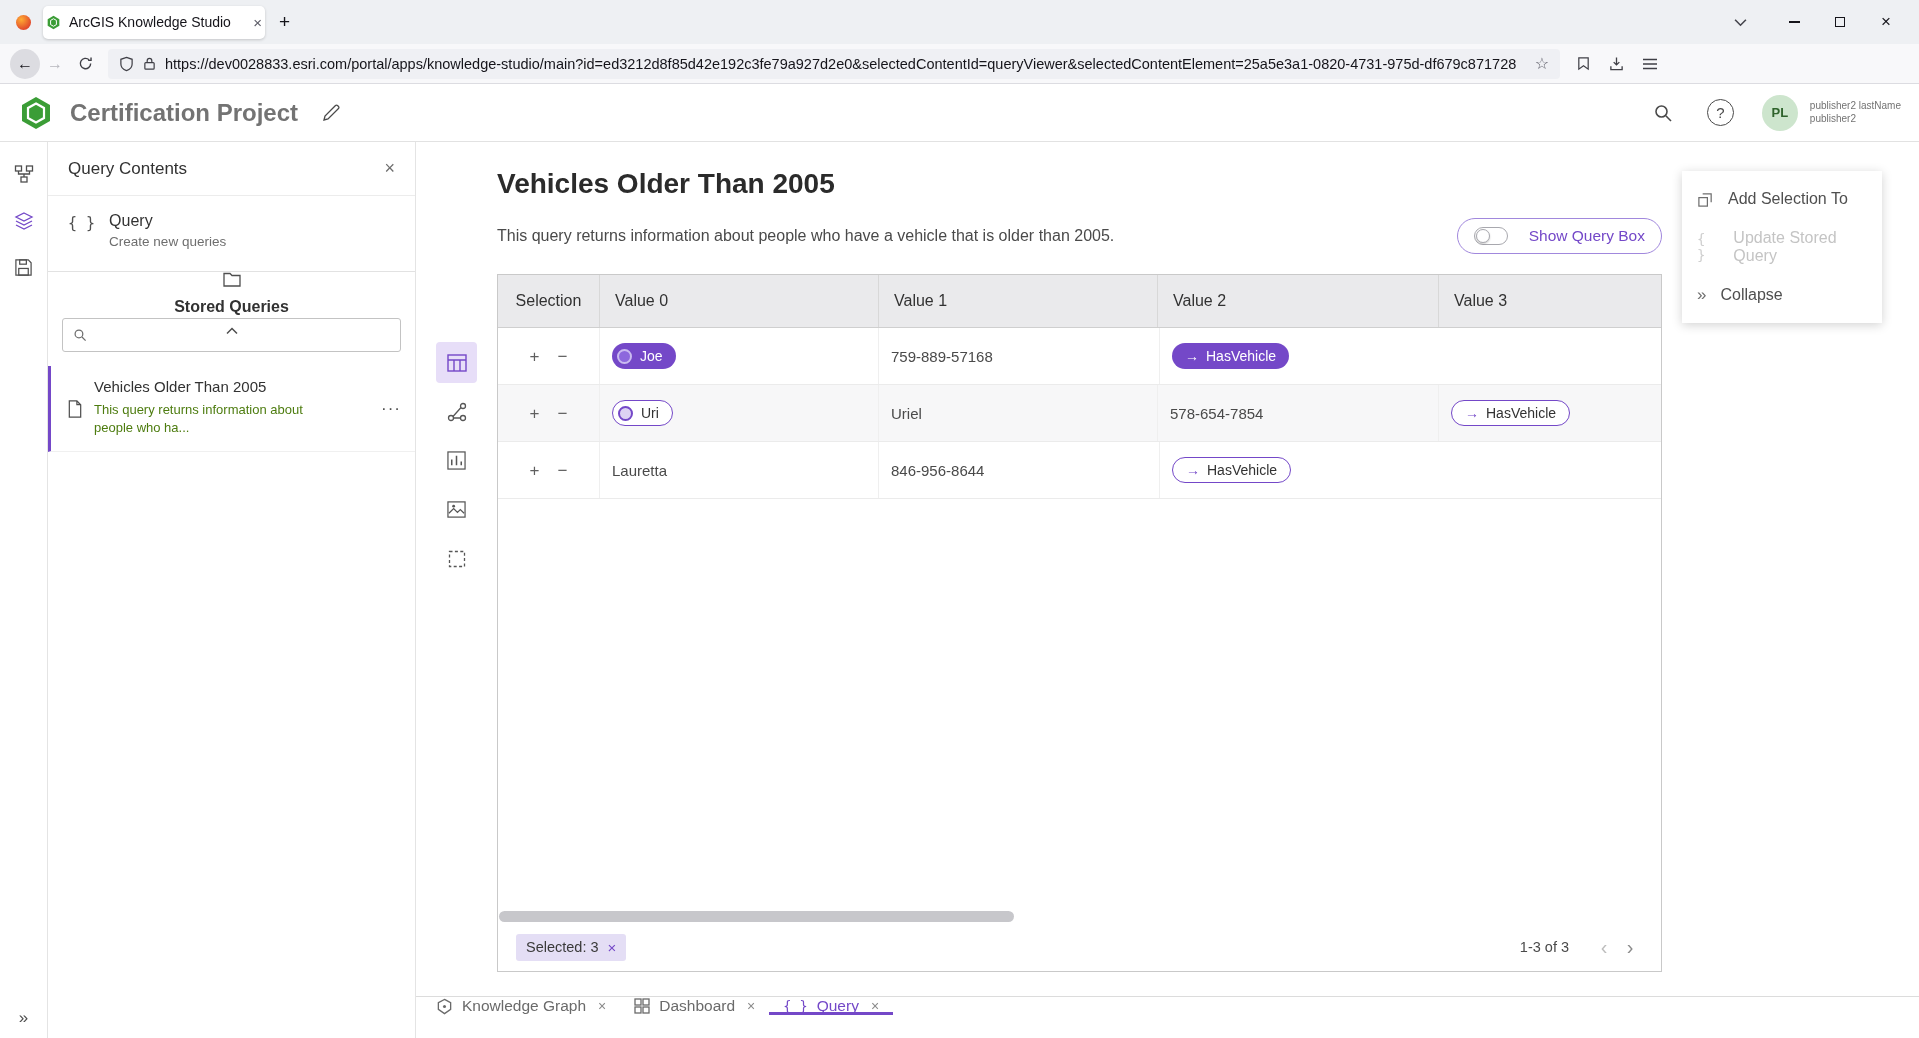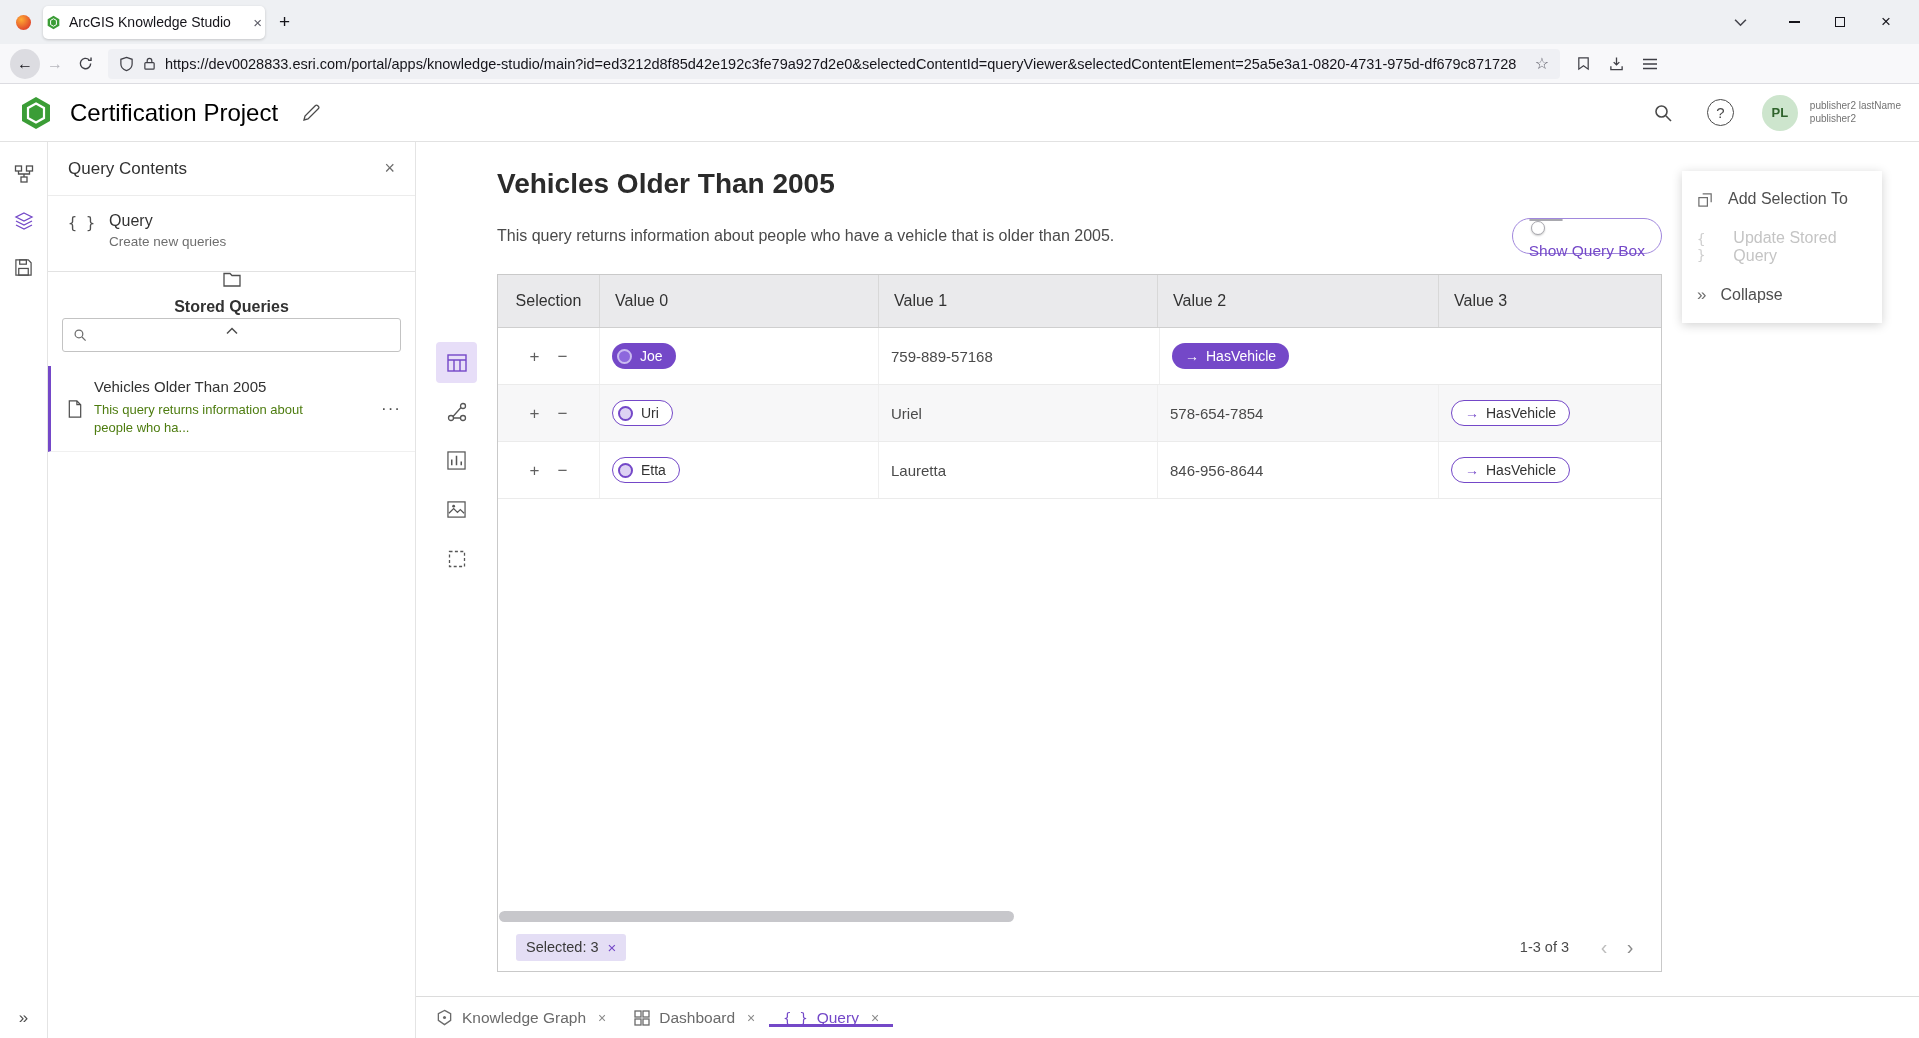--- a/index.html
+++ b/index.html
@@ -38,21 +38,21 @@
   .nav-refresh{ color:#3f3f46; }
   .url-bar{ width:1452px; height:30px; background:#eff0f4; border-radius:4px; display:flex;
     align-items:center; gap:9px; padding:0 11px; margin-left:8px; }
   .url-text{ flex:1; font-size:14.5px; color:#15141a; white-space:nowrap; overflow:hidden; }
   .url-star{ font-size:16px; color:#5b5b66; cursor:pointer; }
   .nav-right{ display:flex; align-items:center; gap:18px; margin-left:16px; color:#3f3f46; }
 
   
   .app-header{ height:58px; background:#fff; border-bottom:1px solid #e2e2e2; display:flex;
     align-items:center; padding:0 18px; }
-  .app-title{ font-size:24px; font-weight:400; color:#000000; margin-left:16px; }
+  .app-title{ font-size:24px; font-weight:700; color:#737373; margin-left:16px; }
   .edit-btn{ margin-left:24px; color:#4a4a4a; cursor:pointer; }
   .header-spacer{ flex:1; }
   .hdr-search{ color:#4a4a4a; margin-right:34px; cursor:pointer; }
   .hdr-help{ width:27px; height:27px; border:1.6px solid #4a4a4a; border-radius:50%; display:flex;
     align-items:center; justify-content:center; font-size:15px; color:#4a4a4a; margin-right:28px; cursor:pointer; }
   .avatar{ width:36px; height:36px; border-radius:50%; background:#cde5cd; color:#2f632c;
     font-size:13px; font-weight:bold; display:flex; align-items:center; justify-content:center; margin-right:12px; cursor:pointer; }
   .user-block{ font-size:10px; line-height:1.25; color:#737373; }
 
   
@@ -88,22 +88,22 @@
   .si-desc{ font-size:13px; color:#4d7c0f; line-height:1.4; width:228px; }
   .si-menu{ position:absolute; right:14px; top:50%; transform:translateY(-50%);
     font-size:17px; letter-spacing:1px; color:#4f4f4f; cursor:pointer; }
 
   
   .main{ flex:1; position:relative; display:flex; flex-direction:column; background:#fff; }
   .main-content{ flex:1; padding:26px 0 0 20px; }
   .page-heading{ margin-left:61px; font-size:28px; font-weight:600; color:#2b2b2b; }
   .desc-row{ width:1165px; margin:18px 0 0 61px; display:flex; align-items:center; justify-content:space-between; }
   .q-desc{ font-size:16px; color:#4a4a4a; }
-  .sqb-toggle{ height:36px; display:flex; gap:21px; padding:0 16px;
-    border:1px solid #a188dd; border-radius:19px; cursor:pointer;flex-direction:column; }
+  .sqb-toggle{ height:36px; display:flex; align-items:center; gap:21px; padding:0 16px;
+    border:1px solid #a188dd; border-radius:19px; cursor:pointer; }
   .switch{ width:34px; height:18px; border:1px solid #a8a8ae; border-radius:10px; position:relative; background:#fff; }
   .knob{ position:absolute; left:1px; top:1px; width:14px; height:14px; border-radius:50%;
     background:#fff; border:1px solid #a8a8ae; box-shadow:0 1px 2px rgba(0,0,0,.2); }
   .sqb-label{ font-size:15.5px; color:var(--accent); }
 
   .table-zone{ display:flex; gap:20px; margin-top:20px; align-items:flex-start; }
   .toolbar{ width:41px; margin-top:68px; display:flex; flex-direction:column; gap:8px; }
   .tool{ width:41px; height:41px; border-radius:4px; display:flex; align-items:center;
     justify-content:center; color:#565656; cursor:pointer; }
   .tool.active{ background:var(--accent-light); color:var(--accent); }
@@ -151,21 +151,21 @@
     box-shadow:0 2px 10px rgba(0,0,0,.18); padding:4px 0; }
   .ctx-item{ height:48px; display:flex; align-items:center; gap:14px; padding:0 15px;
     font-size:16px; color:#4f4f4f; cursor:pointer; }
   .ctx-item .ico{ color:#6e6e6e; }
   .ctx-item.disabled{ color:#c4c4c4; }
   .ctx-item.disabled .ico{ color:#cfcfcf; }
   .ctx-braces{ font-family:"DejaVu Sans Mono", monospace; font-size:14px; }
   .ctx-collapse{ font-size:17px; }
 
   
-  .bottom-tabs{ height:42px; border-top:1px solid #dcdcdc; display:flex; align-items:center; padding-left:6px; background:#fff; }
+  .bottom-tabs{ height:42px; border-top:1px solid #dcdcdc; display:flex; align-items:flex-start; padding-left:6px; background:#fff; }
   .btab{ position:relative; display:flex; align-items:center; gap:9px; padding:0 14px;
     font-size:15.5px; color:#6a6a6a; cursor:pointer; }
   .btab .ico{ color:#6a6a6a; }
   .btab .bt-close{ font-size:14px; color:#8a8a8a; margin-left:3px; cursor:pointer; }
   .btab.active{ color:var(--accent); }
   .btab.active .ico, .btab.active .bt-braces{ color:var(--accent); }
   .btab.active::after{ content:""; position:absolute; left:0; right:0; bottom:0; height:3px; background:var(--accent); }
   .bt-braces{ font-family:"DejaVu Sans Mono", monospace; font-size:13.5px; color:#6a6a6a; }
 </style>
 </head>
@@ -453,26 +453,20 @@
                   <span>HasVehicle</span>
                 </span>
               </div>
           </div>
 
           <div class="trow">
             <div class="td c0">
               <span class="pm">+</span>
               <span class="pm">−</span>
             </div>
-            <div class="td c1">
-                <span class="pill entity outline">
-                  <span class="dot"></span>
-                  <span>Etta</span>
-                </span>
-              </div>
             <div class="td c2">
                 <span>Lauretta</span>
               </div>
             <div class="td c3">
                 <span>846-956-8644</span>
               </div>
             <div class="td c4">
                 <span class="pill rel outline">
                   <span class="arrow">→</span>
                   <span>HasVehicle</span>

